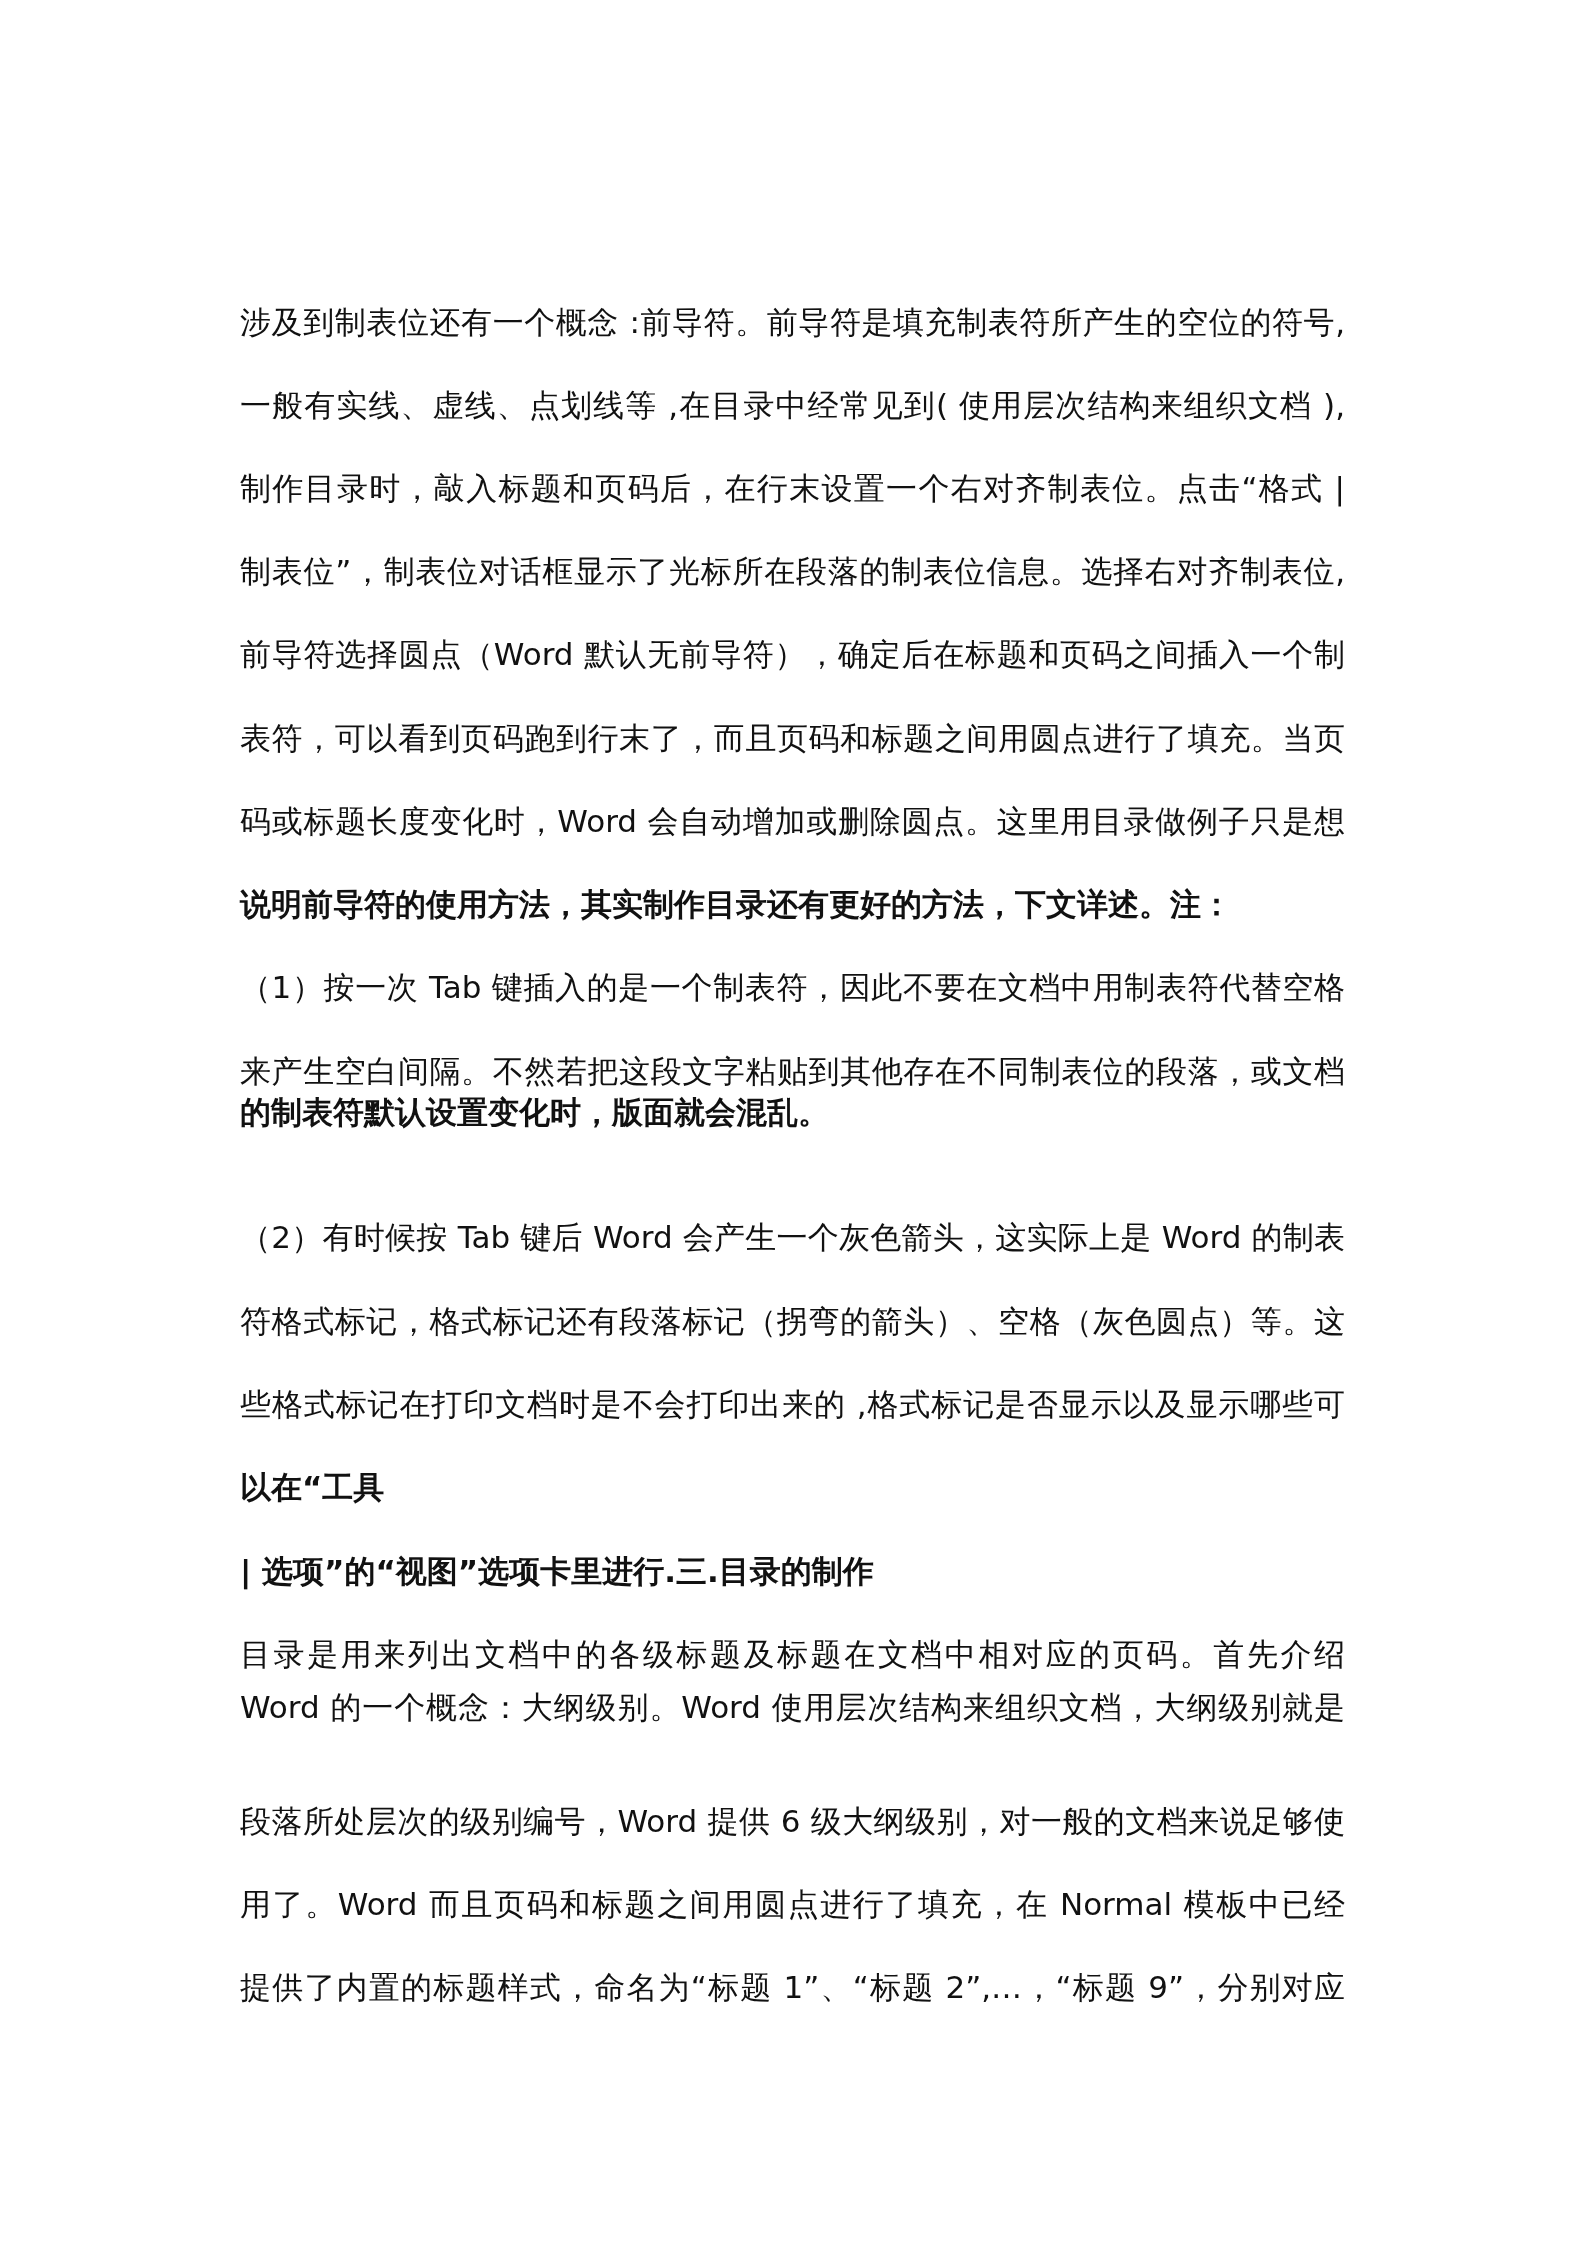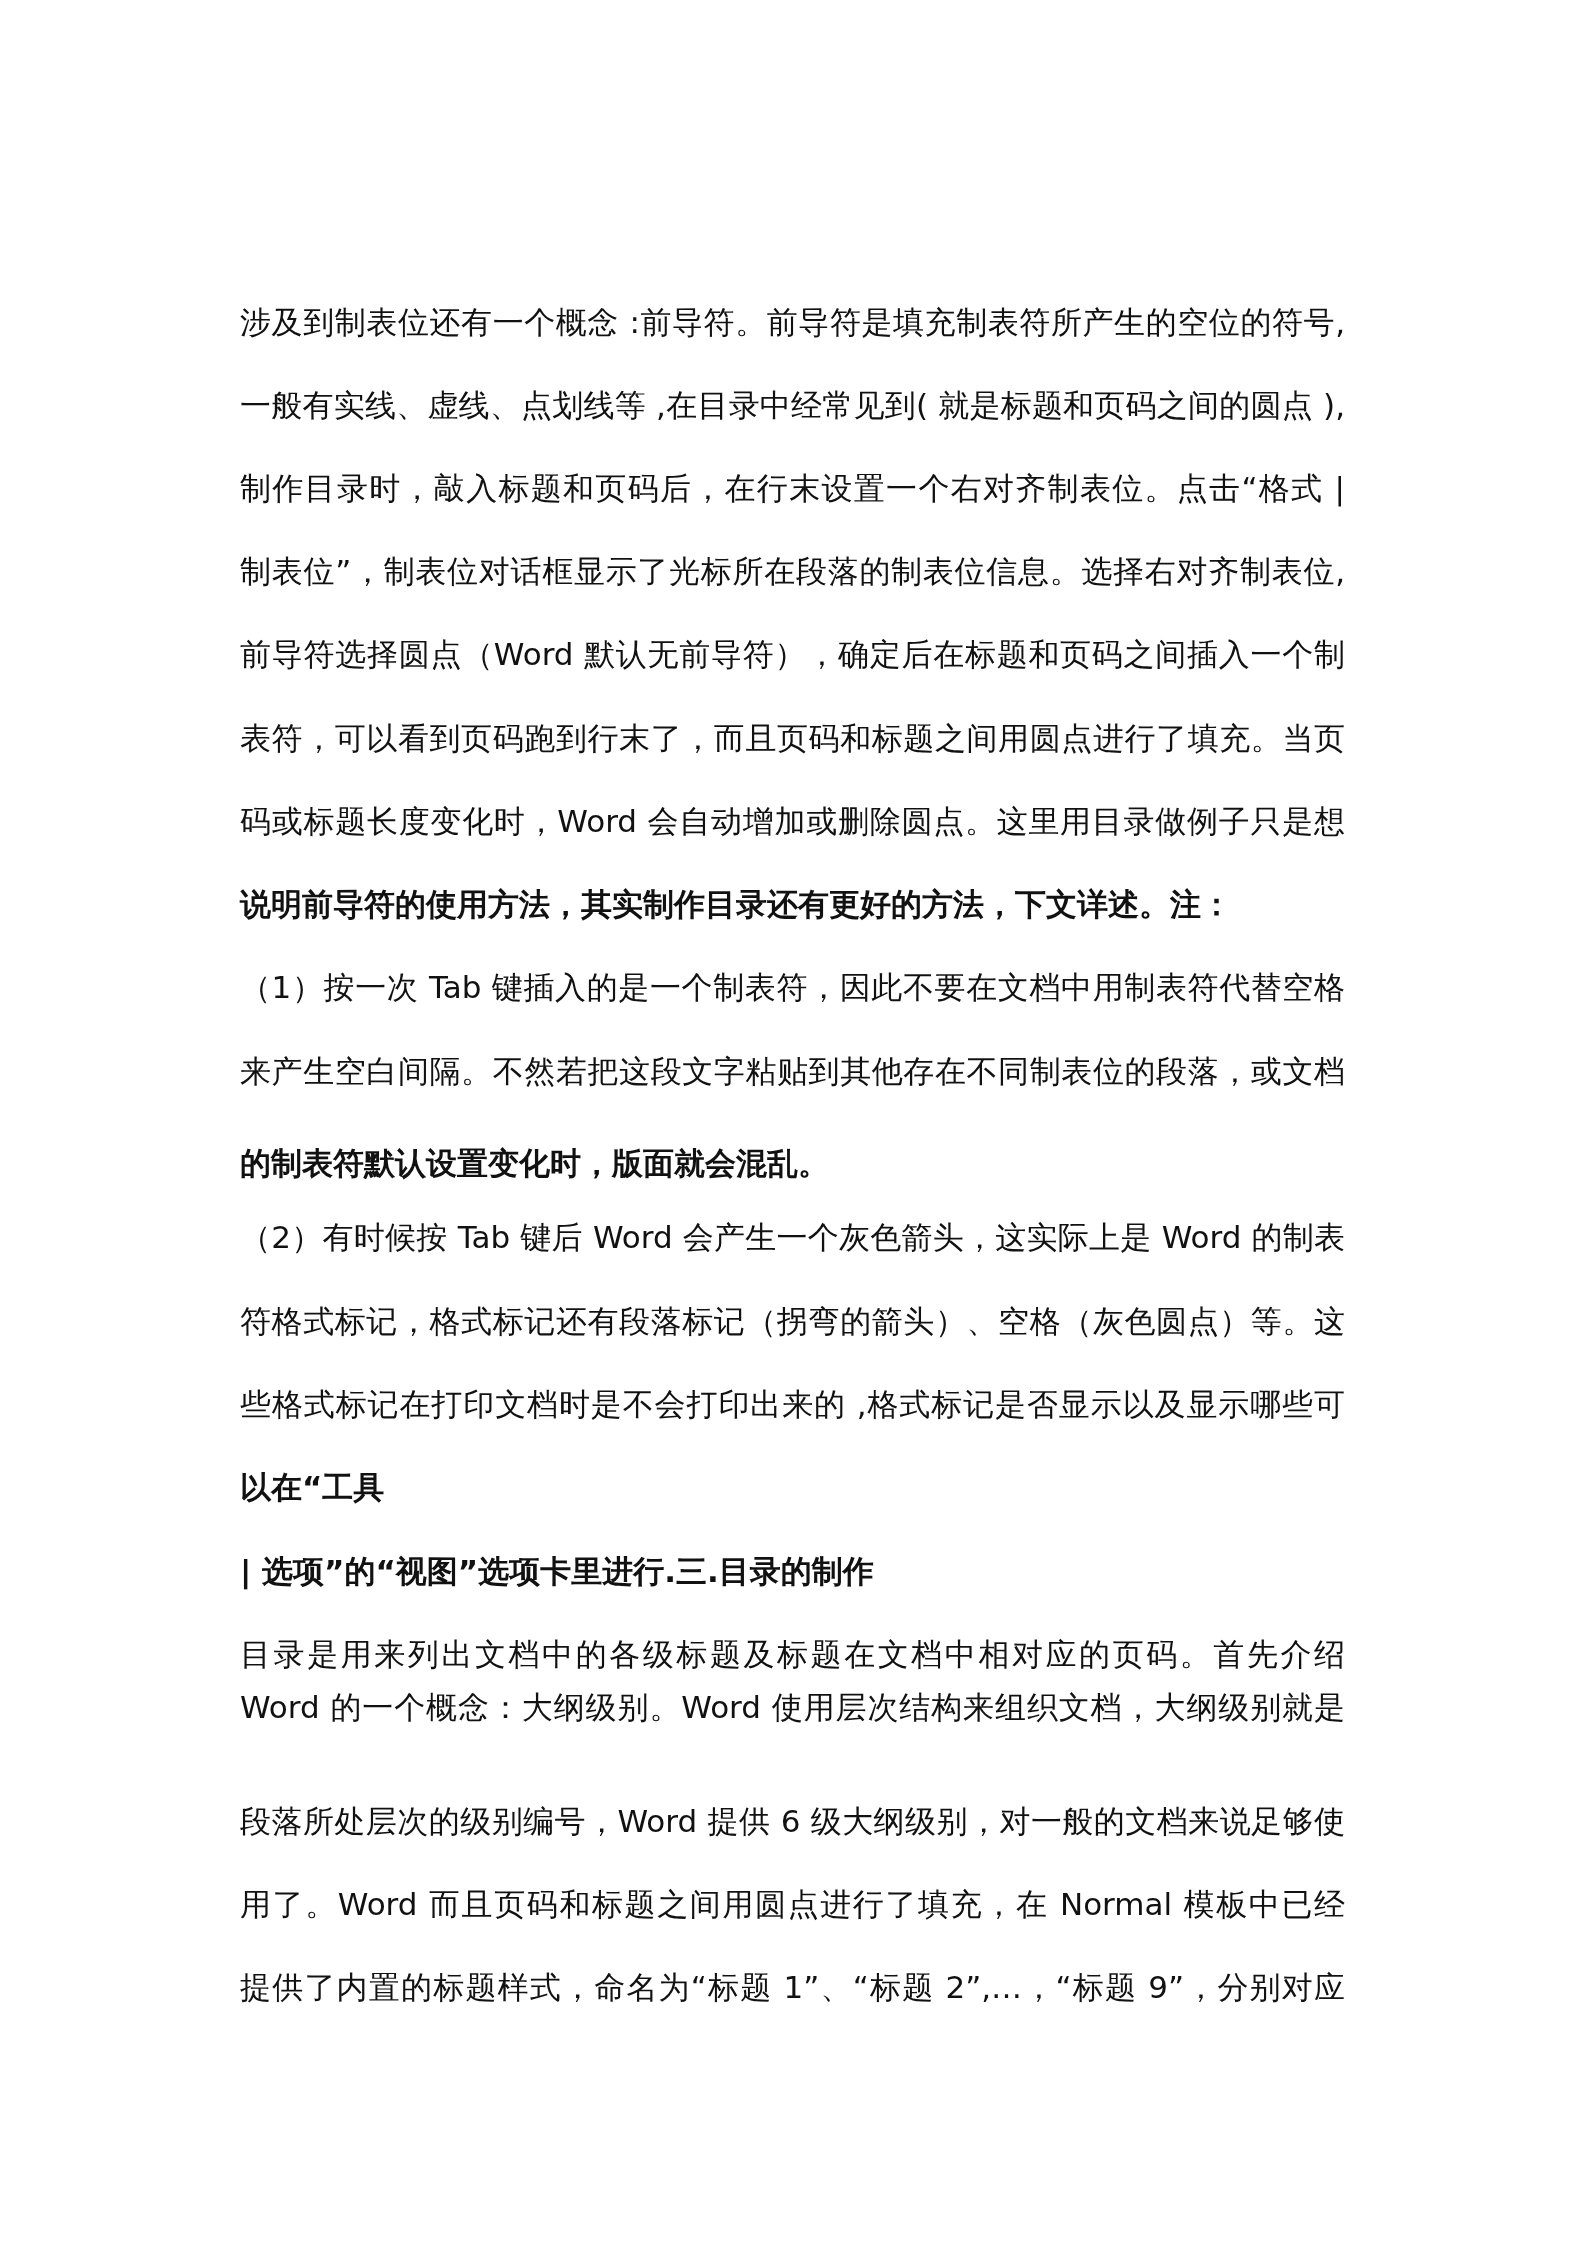--- a/index.html
+++ b/index.html
@@ -40,30 +40,30 @@
     text-align: left;
     text-align-last: left;
     font-weight: bold;
   }
 </style>
 </head>
 <body>
 
 <div class="page">
   <div class="line" style="top:299px">涉及到制表位还有一个概念 :前导符。前导符是填充制表符所产生的空位的符号,</div>
-  <div class="line" style="top:382px">一般有实线、虚线、点划线等 ,在目录中经常见到( 就是标题和页码之间的圆点 ),</div>
+  <div class="line" style="top:382px">一般有实线、虚线、点划线等 ,在目录中经常见到( 使用层次结构来组织文档 ),</div>
   <div class="line" style="top:465px">制作目录时，敲入标题和页码后，在行末设置一个右对齐制表位。点击“格式 |</div>
   <div class="line" style="top:548px">制表位”，制表位对话框显示了光标所在段落的制表位信息。选择右对齐制表位,</div>
   <div class="line" style="top:631px">前导符选择圆点（Word 默认无前导符），确定后在标题和页码之间插入一个制</div>
   <div class="line" style="top:715px">表符，可以看到页码跑到行末了，而且页码和标题之间用圆点进行了填充。当页</div>
   <div class="line" style="top:798px">码或标题长度变化时，Word 会自动增加或删除圆点。这里用目录做例子只是想</div>
   <div class="line short" style="top:881px">说明前导符的使用方法，其实制作目录还有更好的方法，下文详述。注：</div>
   <div class="line" style="top:964px">（1）按一次 Tab 键插入的是一个制表符，因此不要在文档中用制表符代替空格</div>
   <div class="line" style="top:1048px">来产生空白间隔。不然若把这段文字粘贴到其他存在不同制表位的段落，或文档</div>
-  <div class="line short" style="top:1140px">的制表符默认设置变化时，版面就会混乱。</div>
+  <div class="line short" style="top:1089px">的制表符默认设置变化时，版面就会混乱。</div>
   <div class="line" style="top:1214px">（2）有时候按 Tab 键后 Word 会产生一个灰色箭头，这实际上是 Word 的制表</div>
   <div class="line" style="top:1298px">符格式标记，格式标记还有段落标记（拐弯的箭头）、空格（灰色圆点）等。这</div>
   <div class="line" style="top:1381px">些格式标记在打印文档时是不会打印出来的 ,格式标记是否显示以及显示哪些可</div>
   <div class="line short" style="top:1464px">以在“工具</div>
   <div class="line short" style="top:1548px">| 选项”的“视图”选项卡里进行.三.目录的制作</div>
   <div class="line" style="top:1631px">目录是用来列出文档中的各级标题及标题在文档中相对应的页码。首先介绍</div>
   <div class="line" style="top:1684px">Word 的一个概念：大纲级别。Word 使用层次结构来组织文档，大纲级别就是</div>
   <div class="line" style="top:1798px">段落所处层次的级别编号，Word 提供 6 级大纲级别，对一般的文档来说足够使</div>
   <div class="line" style="top:1881px">用了。Word 而且页码和标题之间用圆点进行了填充，在 Normal 模板中已经</div>
   <div class="line" style="top:1964px">提供了内置的标题样式，命名为“标题 1”、“标题 2”,…，“标题 9”，分别对应</div>

